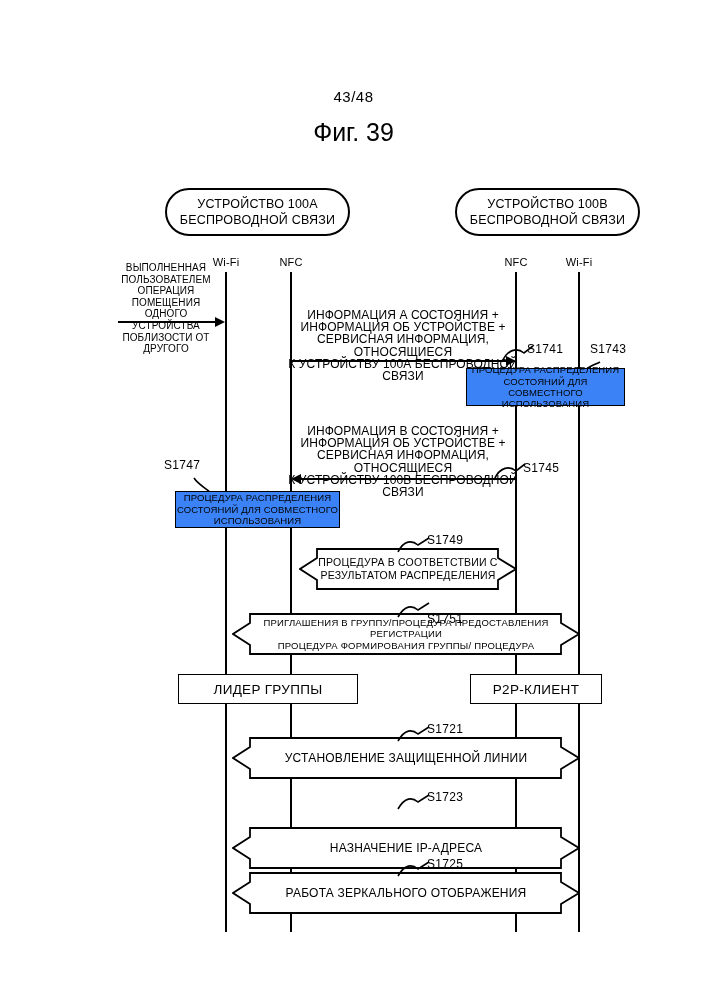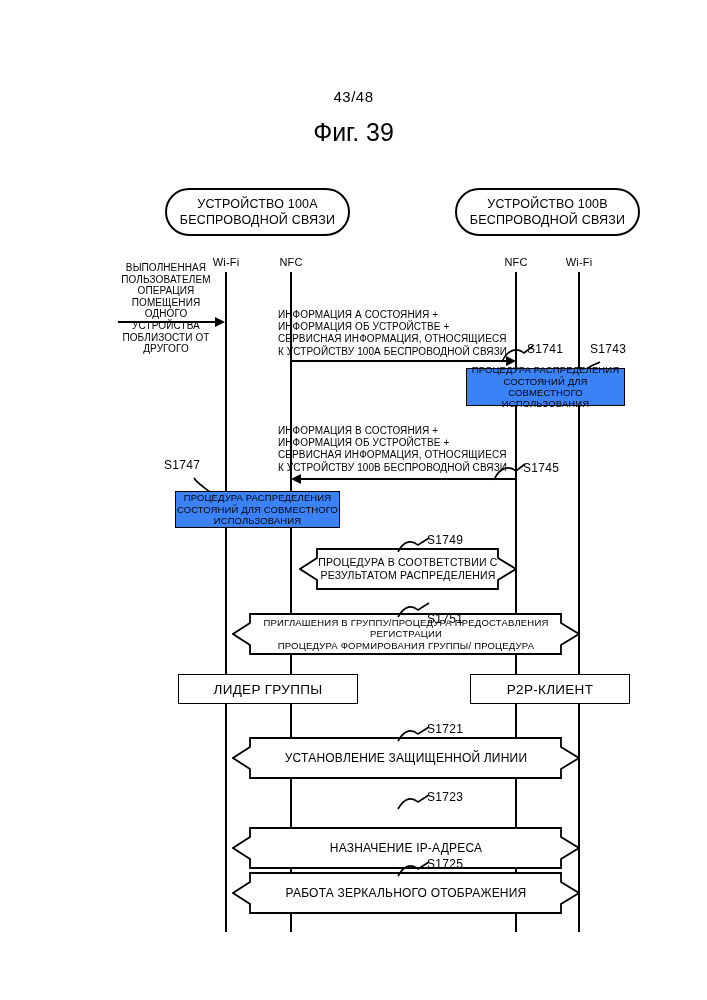--- a/index.html
+++ b/index.html
@@ -75,23 +75,23 @@
     width: 112px;
     font-size: 10px;
     line-height: 11.6px;
     text-align: center;
     letter-spacing: 0.1px;
   }
 
   
   .msg-text {
     position: absolute;
-    font-size: 10px;
+    font-size: 12px;
     line-height: 12.2px;
-    text-align: left;
+    text-align: center;
     letter-spacing: 0.1px;
   }
   
   .arrow-line {
     position: absolute;
     height: 0;
     border-top: 2px solid #000;
   }
   .arrow-head {
     position: absolute;
@@ -279,21 +279,21 @@
     </div>
   </div>
   <div class="leader" style="left:396px; top:600px;">
     <svg width="36" height="20" viewBox="0 0 36 20">
       <path d="M2,17 C9,5 16,5 22,10 L33,3" stroke="#000" stroke-width="1.6" fill="none"></path>
     </svg>
   </div>
   <div class="step" style="left:427px; top:612px;">S1751</div>
 
   <div class="rolebox" style="left:178px; top:674px; width:180px; height:30px;">ЛИДЕР ГРУППЫ</div>
-  <div class="rolebox" style="left:470px; top:674px; width:160px; height:30px;">P2P-КЛИЕНТ</div>
+  <div class="rolebox" style="left:470px; top:674px; width:132px; height:30px;">P2P-КЛИЕНТ</div>
 
   <div class="dblarrow big" style="left:232px; top:737px; width:348px; height:42px;">
     <svg width="348" height="42" viewBox="0 0 348 42">
       <path d="M18,1 L329,1 L329,10 L347,21 L329,32 L329,41 L18,41 L18,32 L1,21 L18,10 Z" fill="#ffffff" stroke="#000000" stroke-width="1.8" stroke-linejoin="miter"></path>
     </svg>
     <div class="cap">
       <div>УСТАНОВЛЕНИЕ ЗАЩИЩЕННОЙ ЛИНИИ</div>
     </div>
   </div>
   <div class="leader" style="left:396px; top:724px;">

